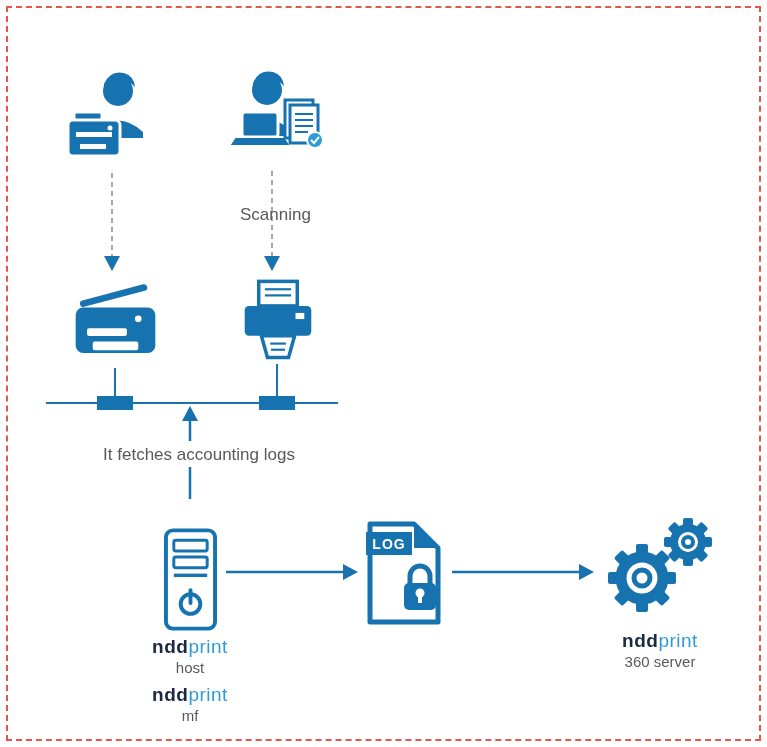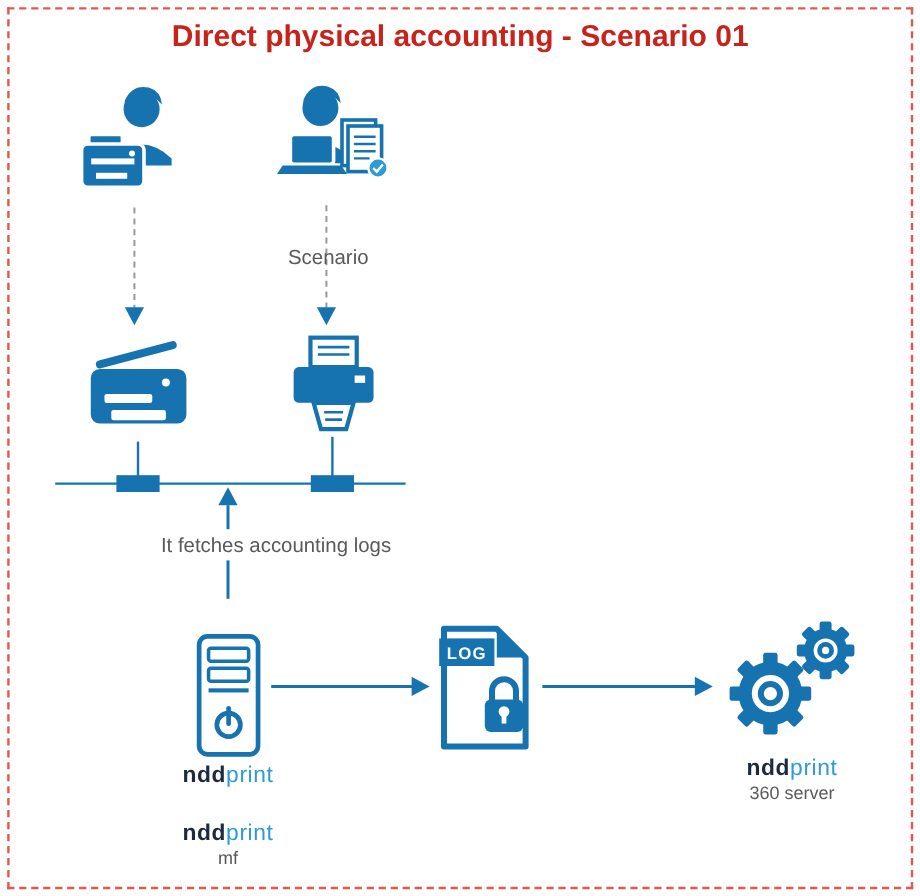--- a/index.html
+++ b/index.html
@@ -24,21 +24,20 @@
   .printtxt{color:var(--logo-blue,#2E9BD6);font-weight:400;letter-spacing:.5px;}
   .logo-sub{font-size:15px;color:var(--label-gray,#595959);margin-top:-1px;}
   .log-text{fill:#fff;font-family:"Liberation Sans",sans-serif;font-weight:bold;font-size:14px;letter-spacing:1px;}
 </style>
 </head>
 <body>
 
 <div class="canvas">
   <div class="frame"></div>
 
-  <div class="title">Direct physical accounting - Scenario 01</div>
 
   <svg class="connector-layer" width="767" height="747" viewBox="0 0 767 747">
     <g>
       <line x1="112" y1="173" x2="112" y2="257" class="dash"></line>
       <polygon points="112,271 104,256 120,256" class="fb"></polygon>
     </g>
     <g>
       <line x1="272" y1="171" x2="272" y2="257" class="dash"></line>
       <polygon points="272,271 264,256 280,256" class="fb"></polygon>
     </g>
@@ -98,56 +97,57 @@
       <line x1="70" y1="64" x2="83" y2="64" class="sb" stroke-width="2"></line>
       <g>
         <circle cx="90" cy="72" r="8" class="flb sw" stroke-width="2"></circle>
         <path d="M86,72 l3,3 l5,-6" class="fn sw" stroke-width="2"></path>
       </g>
     </g>
   </svg>
 
   <div class="lbl" style="left:62px;top:193px;width:120px;">
   </div>
-  <div class="lbl" style="left:240px;top:203px;">Scenario</div>
+  <div class="lbl" style="left:240px;top:203px;">Scanning</div>
 
   <svg class="icon" style="left:68px;top:279px;" width="95" height="92" viewBox="0 0 100 97">
     <path d="M16,26 L80,9" class="fn sb" stroke-width="7" stroke-linecap="round"></path>
     <rect x="8" y="30" width="84" height="48" rx="8" class="fb"></rect>
     <circle cx="74" cy="42" r="3.5" class="fw"></circle>
     <rect x="20" y="52" width="42" height="8" rx="2" class="fw"></rect>
     <rect x="26" y="66" width="48" height="9" rx="2" class="fw"></rect>
   </svg>
 
   <svg class="icon" style="left:234px;top:277px;" width="88" height="92" viewBox="0 0 100 105">
     <rect x="28" y="5" width="44" height="28" class="fw sb" stroke-width="4"></rect>
     <line x1="35" y1="14" x2="65" y2="14" class="sb" stroke-width="2.5"></line>
     <line x1="35" y1="21" x2="65" y2="21" class="sb" stroke-width="2.5"></line>
     <rect x="12" y="33" width="76" height="34" rx="5" class="fb"></rect>
     <rect x="70" y="41" width="10" height="7" class="fw"></rect>
     <path d="M31,67 L69,67 L62,92 L38,92 Z" class="fw sb" stroke-width="4"></path>
     <line x1="41" y1="76" x2="59" y2="76" class="sb" stroke-width="2.5"></line>
     <line x1="42" y1="83" x2="58" y2="83" class="sb" stroke-width="2.5"></line>
   </svg>
 
-  <div class="lbl" style="left:115px;top:443px;width:230px;text-align:center;">It fetches accounting logs</div>
+  <div class="lbl" style="left:84px;top:443px;width:230px;text-align:center;">It fetches accounting logs</div>
 
   <svg class="icon" style="left:163px;top:527px;" width="55" height="105" viewBox="0 0 56 106">
     <rect x="3" y="3" width="50" height="100" rx="7" class="fw sb" stroke-width="4"></rect>
     <rect x="11" y="13" width="34" height="11" rx="2" class="fw sb" stroke-width="3"></rect>
     <rect x="11" y="30" width="34" height="11" rx="2" class="fw sb" stroke-width="3"></rect>
     <rect x="11" y="47" width="34" height="3.5" class="fb"></rect>
     <g>
       <circle cx="28" cy="78" r="10" class="fn sb" stroke-width="4"></circle>
       <line x1="28" y1="64" x2="28" y2="77" class="sb" stroke-width="4" stroke-linecap="round"></line>
     </g>
   </svg>
 
   <div class="logo" style="left:115px;top:634px;width:150px;">
     <div class="logo-main"><span class="ndd">ndd</span><span class="printtxt">print</span></div>
+    <div class="logo-sub">host</div>
   </div>
 
   <div class="logo" style="left:115px;top:682px;width:150px;">
     <div class="logo-main"><span class="ndd">ndd</span><span class="printtxt">print</span></div>
     <div class="logo-sub">mf</div>
   </div>
 
   <svg class="icon" style="left:362px;top:519px;" width="82" height="108" viewBox="0 0 82 108">
     <path d="M8,5 L52,5 L76,29 L76,103 L8,103 Z" class="fw sb" stroke-width="5" stroke-linejoin="round"></path>
     <path d="M52,5 L52,29 L76,29 Z" class="fb"></path>

